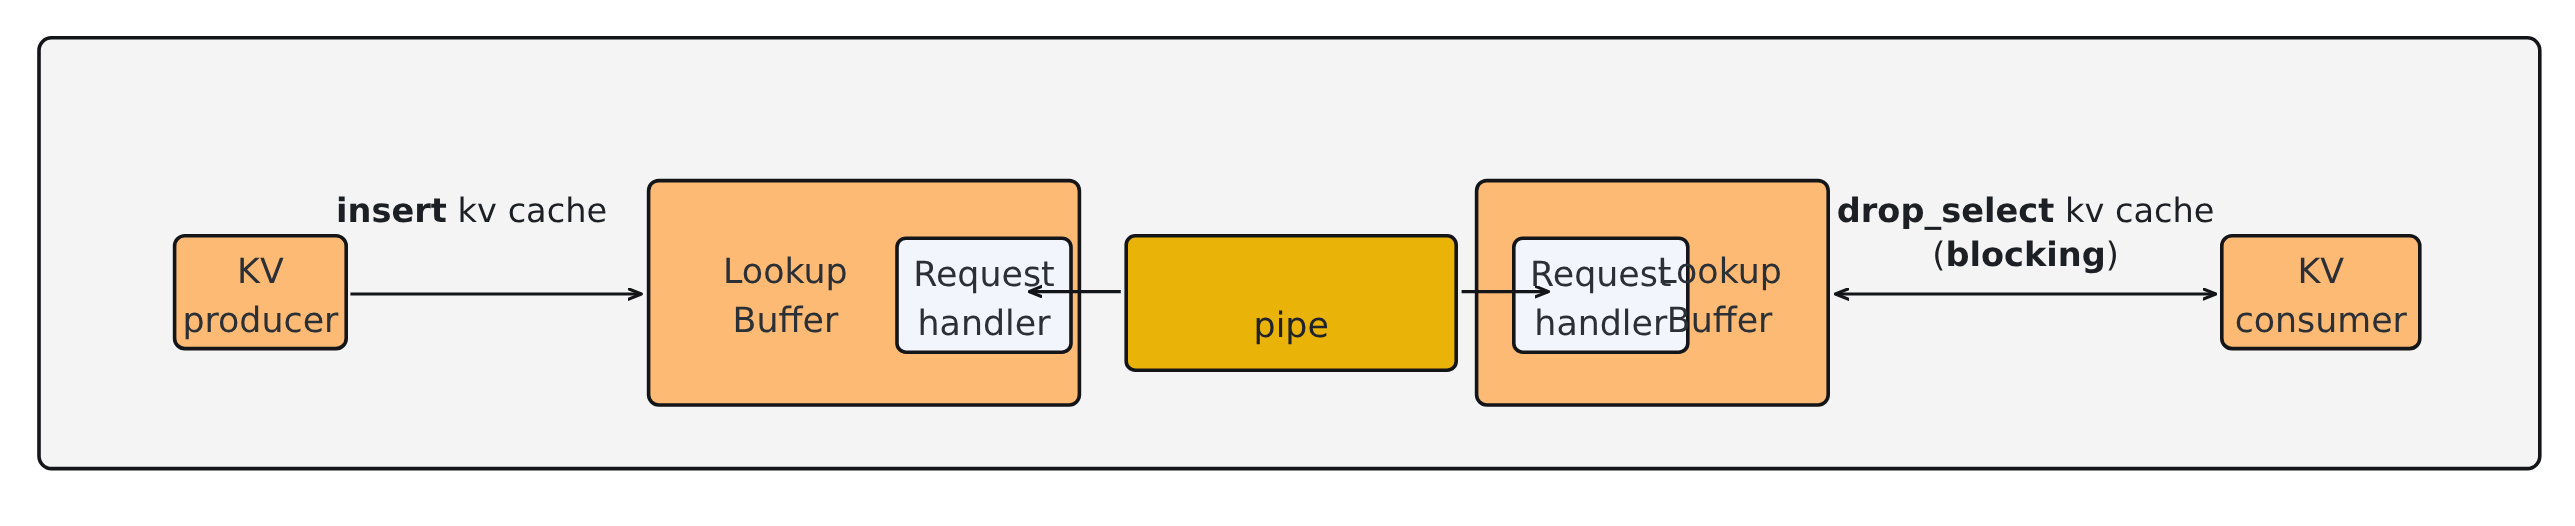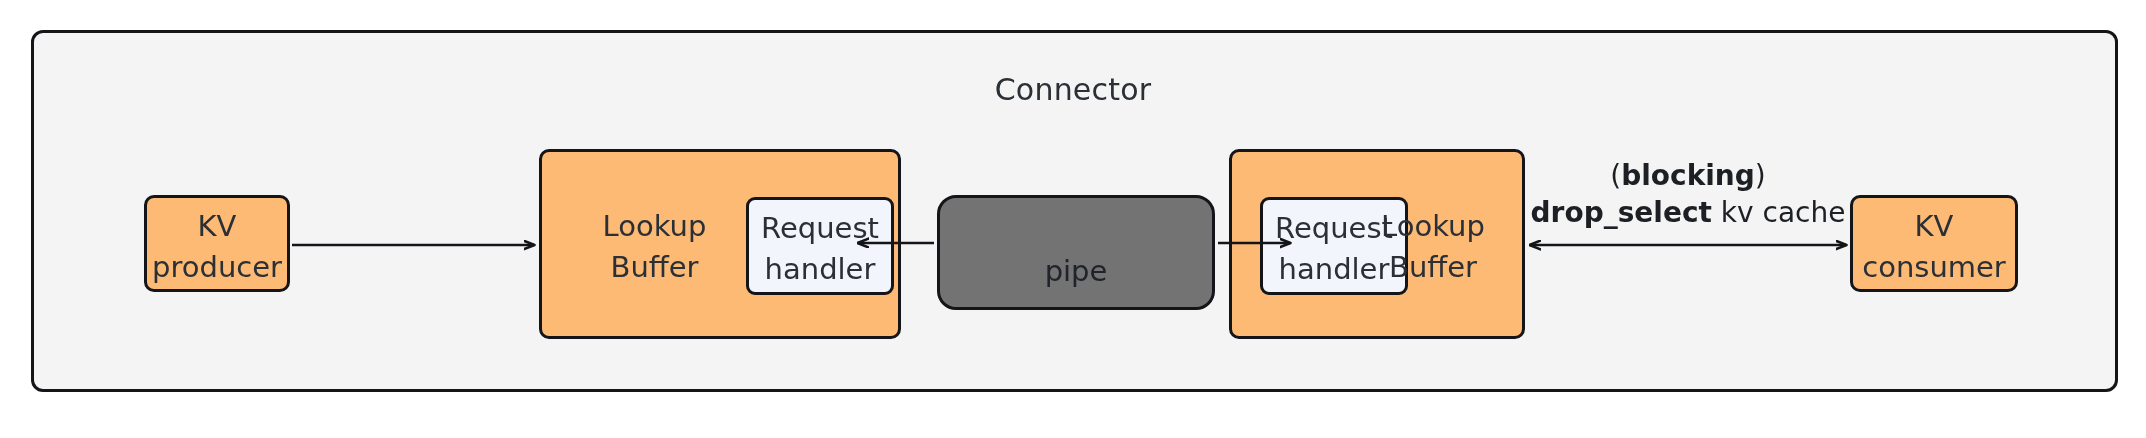--- a/index.html
+++ b/index.html
@@ -123,23 +123,23 @@
   #request-handler-right { left: 28px;  top: 45px; width: 148px; height: 98px; }
 
   
   #pipe {
     position: absolute;
     left: 937px;
     top: 195px;
     width: 278px;
     height: 115px;
     box-sizing: border-box;
-    background: #737373;
-    border: 3px solid #131519;
-    border-radius: 19px;
+    background: #eab308;
+    border: 3px solid #131519;
+    border-radius: 9px;
   }
   #pipe .pipe-label {
     position: absolute;
     left: 0;
     top: 56px;
     width: 100%;
     text-align: center;
     font-size: 29px;
     color: #20242a;
   }
@@ -166,21 +166,20 @@
   .edge-label b { font-weight: 700; }
   #label-insert      { left: 268px;  top: 157px; width: 250px; }
   #label-drop-select { left: 1528px; top: 157px; width: 320px; }
 </style>
 </head>
 <body>
 
 <div id="diagram">
 
   <div class="connector-box"></div>
-  <div class="connector-title">Connector</div>
 
   <div class="node" id="kv-producer">
     <div class="node-label">KV
 producer</div>
   </div>
 
   <div class="node" id="lookup-buffer-left">
     <div class="lb-text">Lookup
 Buffer</div>
     <div class="handler" id="request-handler-left">
@@ -220,20 +219,21 @@
     <line x1="292" y1="245" x2="534" y2="245" stroke="#131519" stroke-width="2.6" marker-end="url(#ahead)"></line>
 
     <line x1="934" y1="243" x2="858" y2="243" stroke="#131519" stroke-width="2.6" marker-end="url(#ahead)"></line>
 
     <line x1="1218" y1="243" x2="1290" y2="243" stroke="#131519" stroke-width="2.6" marker-end="url(#ahead)"></line>
 
     <line x1="1530" y1="245" x2="1846" y2="245" stroke="#131519" stroke-width="2.6" marker-start="url(#atail)" marker-end="url(#ahead)"></line>
   </svg>
 
   <div class="edge-label" id="label-insert">
+    <div><b>insert</b><span> kv cache</span></div>
   </div>
 
   <div class="edge-label" id="label-drop-select">
+    <div><b>drop_select</b><span> kv cache</span></div>
     <div><span>(</span><b>blocking</b><span>)</span></div>
-    <div><b>drop_select</b><span> kv cache</span></div>
   </div>
 
 </div>
 
 </body></html>

